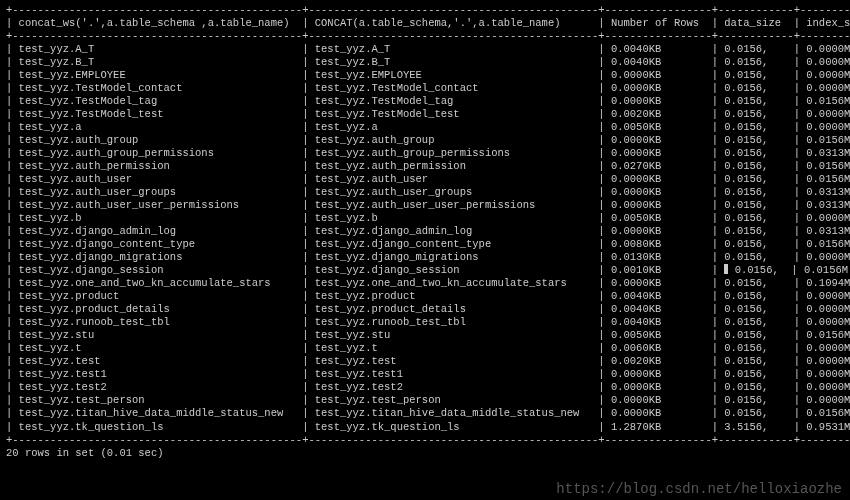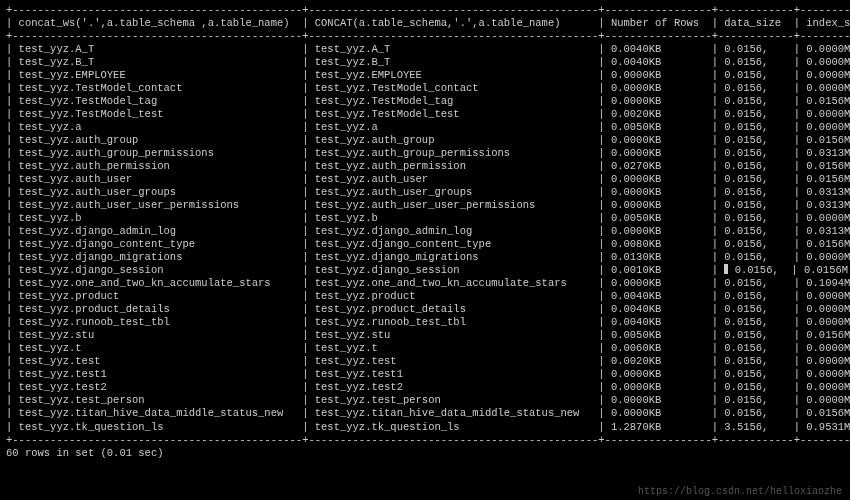--- a/index.html
+++ b/index.html
@@ -1,18 +1,18 @@
 <!DOCTYPE html>
 <html><head>
 <meta charset="utf-8">
 <style>
   html,body{margin:0;padding:0;background:#000;color:#ccc;font-family:Consolas,"Courier New",monospace;font-size:10.5px;line-height:1.24;}
   .screen{width:850px;height:500px;overflow:hidden;position:relative;padding:4px 0 0 6px;box-sizing:border-box;}
   .row{white-space:pre;}
-  .watermark{position:absolute;bottom:2px;right:8px;color:#555;font-size:10px;}
+  .watermark{position:absolute;bottom:2px;right:8px;color:#555;font-size:14px;}
   .cursor{display:inline-block;width:4px;height:10px;background:#ccc;vertical-align:-1px;}
 </style>
 </head>
 <body>
 
 <div class="screen">
   <div id="table">
       <div class="row">+----------------------------------------------+----------------------------------------------+-----------------+------------+-------------+----------+</div>
       <div class="row">| concat_ws('.',a.table_schema ,a.table_name)  | CONCAT(a.table_schema,'.',a.table_name)      | Number of Rows  | data_size  | index_size  | Total    |</div>
       <div class="row">+----------------------------------------------+----------------------------------------------+-----------------+------------+-------------+----------+</div>
@@ -41,15 +41,15 @@
       <div class="row">| test_yyz.stu                                 | test_yyz.stu                                 | 0.0050KB        | 0.0156,    | 0.0156M     | 0.0313M  |</div>
       <div class="row">| test_yyz.t                                   | test_yyz.t                                   | 0.0060KB        | 0.0156,    | 0.0000M     | 0.0156M  |</div>
       <div class="row">| test_yyz.test                                | test_yyz.test                                | 0.0020KB        | 0.0156,    | 0.0000M     | 0.0156M  |</div>
       <div class="row">| test_yyz.test1                               | test_yyz.test1                               | 0.0000KB        | 0.0156,    | 0.0000M     | 0.0156M  |</div>
       <div class="row">| test_yyz.test2                               | test_yyz.test2                               | 0.0000KB        | 0.0156,    | 0.0000M     | 0.0156M  |</div>
       <div class="row">| test_yyz.test_person                         | test_yyz.test_person                         | 0.0000KB        | 0.0156,    | 0.0000M     | 0.0156M  |</div>
       <div class="row">| test_yyz.titan_hive_data_middle_status_new   | test_yyz.titan_hive_data_middle_status_new   | 0.0000KB        | 0.0156,    | 0.0156M     | 0.0313M  |</div>
       <div class="row">| test_yyz.tk_question_ls                      | test_yyz.tk_question_ls                      | 1.2870KB        | 3.5156,    | 0.9531M     | 4.4688M  |</div>
       <div class="row">+----------------------------------------------+----------------------------------------------+-----------------+------------+-------------+----------+</div>
     </div>
-  <div class="row">60 rows in set (0.01 sec)</div>
+  <div class="row">20 rows in set (0.01 sec)</div>
   <div class="watermark">https://blog.csdn.net/helloxiaozhe</div>
 </div>
 
 </body></html>

